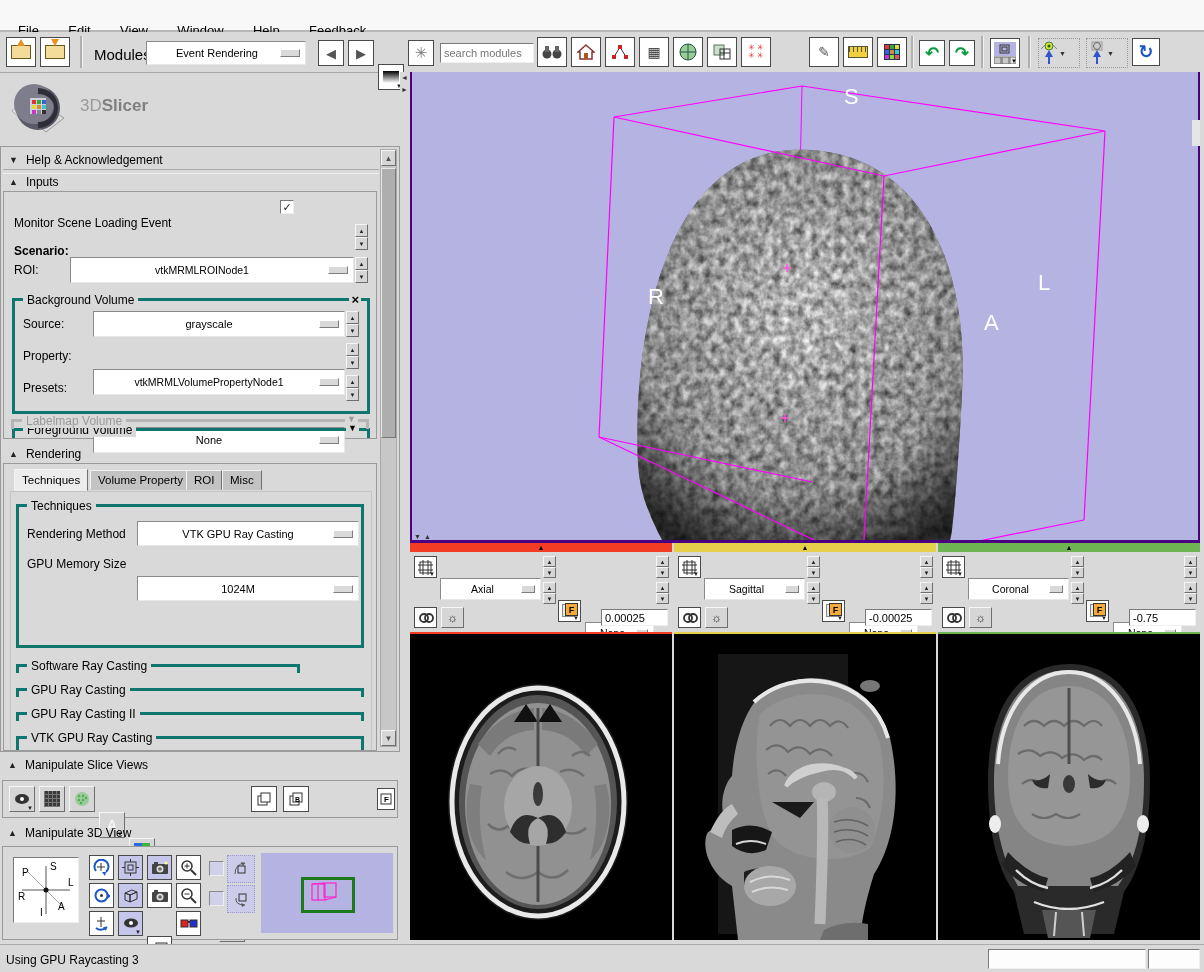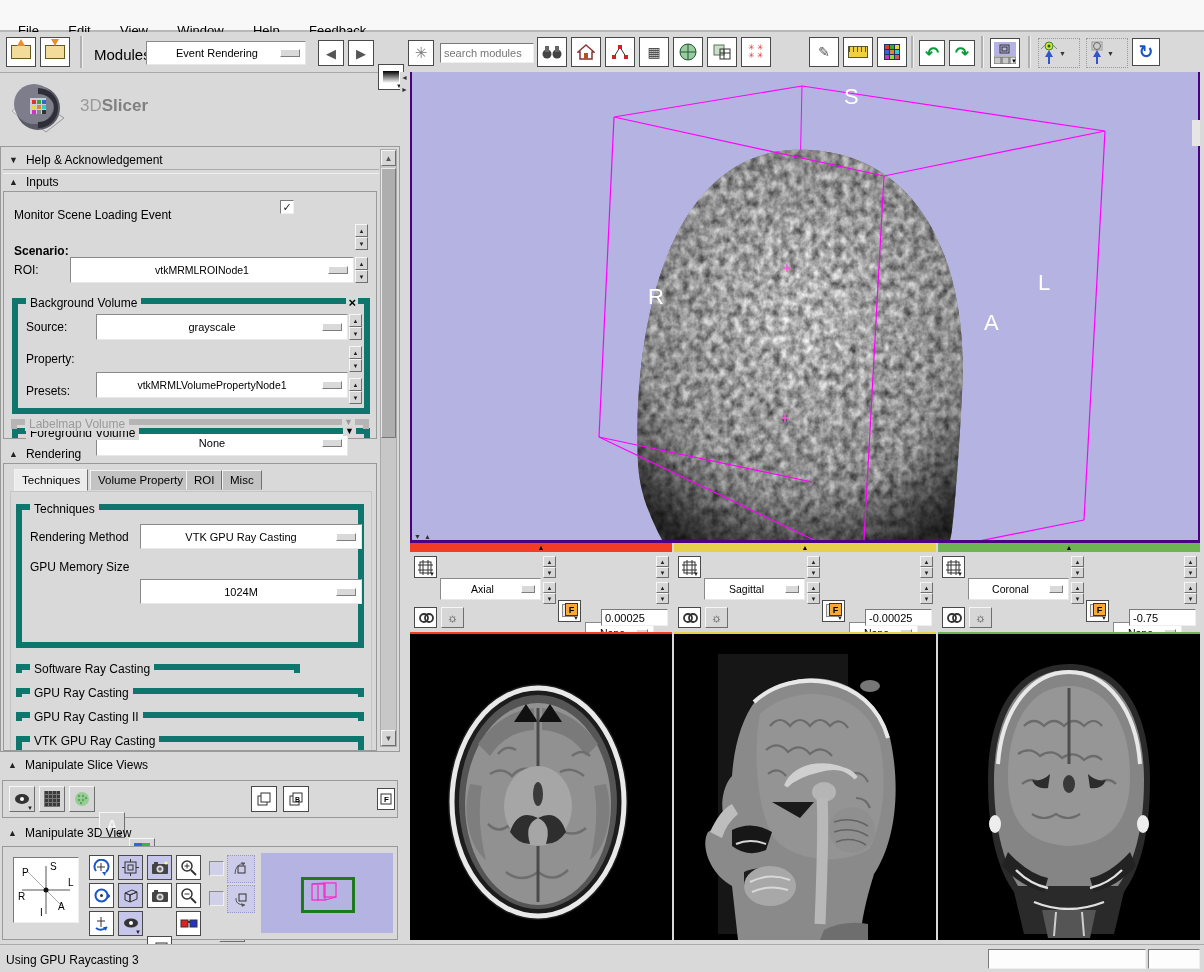--- a/index.html
+++ b/index.html
@@ -11,21 +11,21 @@
         display:flex;align-items:center;justify-content:center;}
   .btnw{background:#fff;border:1px solid #4a4a4a;box-sizing:border-box;display:flex;align-items:center;justify-content:center;}
   .inset{background:#fff;border:1px solid;border-color:#7a7a7a #efefef #efefef #7a7a7a;box-sizing:border-box;}
   .combo{background:#fff;border:1px solid;border-color:#8a8a8a #e8e8e8 #e8e8e8 #8a8a8a;box-sizing:border-box;
          display:flex;align-items:center;justify-content:center;font-size:11px;position:relative;}
   .combo .dash{position:absolute;right:5px;top:50%;margin-top:-4px;width:20px;height:8px;background:#d9d9d9;
          border:1px solid;border-color:#fff #7e7e7e #7e7e7e #fff;box-sizing:border-box;}
   .spin{display:flex;flex-direction:column;box-sizing:border-box;}
   .spin>div{width:13px;flex:1;background:#d6d6d6;border:1px solid;border-color:#f6f6f6 #6e6e6e #6e6e6e #f6f6f6;
          box-sizing:border-box;font-size:6px;line-height:1;display:flex;align-items:center;justify-content:center;color:#222;}
-  .grp{border:6px solid #0f766e;box-sizing:border-box;position:absolute;}
+  .grp{border:3px solid #0f766e;box-sizing:border-box;position:absolute;}
   .grp .ttl{position:absolute;top:-8px;left:8px;background:#d9d9d9;padding:0 4px;font-size:12px;white-space:nowrap;}
   .sec{font-size:12px;display:flex;align-items:center;gap:8px;}
   .sec .tri{font-size:9px;color:#222;}
   .tab{position:absolute;top:0;height:20px;box-sizing:border-box;border:1px solid;border-color:#f2f2f2 #707070 transparent #f2f2f2;
        background:#c3c3c3;display:flex;align-items:center;justify-content:center;font-size:11.5px;padding:0 7px;}
   .tab.active{background:#ececec;height:22px;top:-1px;z-index:2;}
   .slider-track{background:#b9b9b9;border:1px solid;border-color:#7a7a7a #f0f0f0 #f0f0f0 #7a7a7a;box-sizing:border-box;position:relative;}
   .slider-thumb{position:absolute;top:1px;bottom:1px;display:flex;}
   .slider-thumb>div{width:15px;background:#ececec;border:1px solid;border-color:#fff #6e6e6e #6e6e6e #fff;box-sizing:border-box;}
   .caret{position:absolute;right:1px;bottom:0;font-size:6px;color:#222;line-height:1;}
@@ -225,21 +225,21 @@
     <span>Help &amp; Acknowledgement</span>
   </div>
   <div class="abs" style="left:2px;top:22px;width:376px;height:3px;border-top:1px solid #aaa;border-bottom:1px solid #f0f0f0;"></div>
 
   <div class="abs sec" style="left:8px;top:28px;">
     <span class="tri">▲</span>
     <span>Inputs</span>
   </div>
 
   <div class="abs" style="left:2px;top:44px;width:374px;height:248px;border:1px solid #9a9a9a;box-sizing:border-box;">
-    <span class="abs" style="left:10px;top:16px;">Monitor Scene Loading Event</span>
+    <span class="abs" style="left:10px;top:24px;">Monitor Scene Loading Event</span>
     <div class="abs inset" style="left:276px;top:8px;width:14px;height:14px;display:flex;align-items:center;justify-content:center;font-size:11px;font-weight:bold;color:#1a1a1a;">✓</div>
 
     <span class="abs" style="left:10px;top:52px;font-weight:bold;">Scenario:</span>
     <div class="abs spin" style="left:351px;top:32px;height:26px;">
         <div>▲</div>
         <div>▼</div>
       </div>
 
     <span class="abs" style="left:10px;top:71px;">ROI:</span>
     <div class="abs combo" style="left:66px;top:65px;width:284px;height:26px;">

